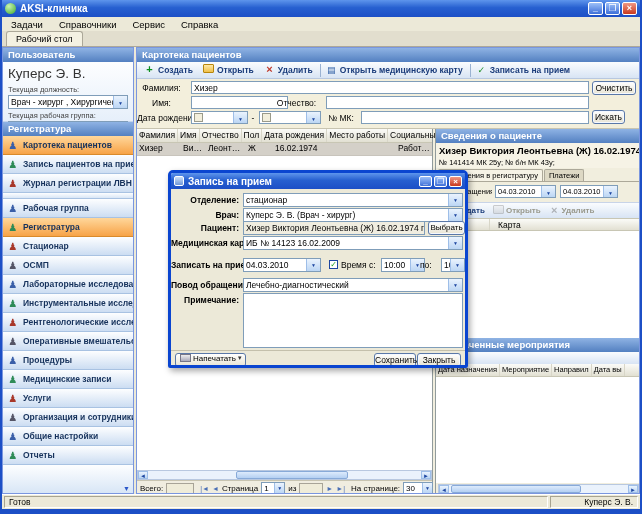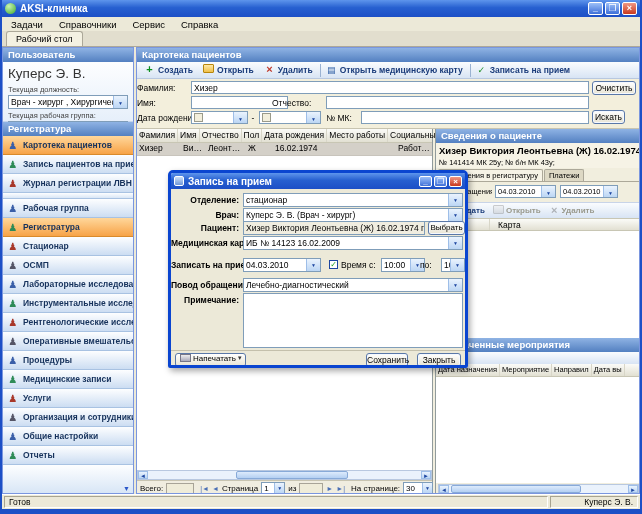--- a/index.html
+++ b/index.html
@@ -24,21 +24,21 @@
   .phdr{height:14px;background:linear-gradient(180deg,#8FB3E4 0%,#5380C1 100%);color:#fff;font-weight:bold;
         font-size:9.5px;line-height:14px;padding:0 5px;white-space:nowrap;overflow:hidden;flex:none}
   .combo{height:14px;background:#fff;border:1px solid #7F9DB9;display:flex;align-items:center;overflow:hidden}
   .cval{flex:1;font-size:8.5px;padding:0 2px;white-space:nowrap;overflow:hidden}
   .dd{width:14px;height:100%;background:linear-gradient(#EAF3FE,#BCD6F4);border-left:1px solid #9EBEE8;text-align:center;flex:none}
   .dd::after{content:"▼";font-size:5px;color:#1C45A0;line-height:12px;display:inline-block}
   .tin{position:absolute;height:13px;border:1px solid #7F9DB9;background:#fff;font:8.5px "Liberation Sans","DejaVu Sans",sans-serif;padding:0 2px}
   .xpbtn{position:absolute;height:14px;border:1px solid #5A78A8;border-radius:3px;
          background:linear-gradient(#FFFFFF,#E8E4D4);font-size:8.5px;text-align:center;line-height:12px;
          font-family:inherit;box-shadow:inset 0 0 0 1px #F4F8FF}
-  .lab{position:absolute;font-size:8.5px;color:#000;text-align:left;white-space:nowrap}
+  .lab{position:absolute;font-size:8.5px;color:#000;text-align:center;white-space:nowrap}
   .ico{display:inline-block;width:11px;text-align:center;font-size:9px;line-height:11px;flex:none}
   [data-icon="create-icon"]::before{content:"+";color:#0B8F1F;font-weight:bold;font-size:11px}
   [data-icon="open-icon"]::before{content:"";display:inline-block;width:9px;height:7px;
       background:linear-gradient(#FFE9A8,#EFC04A);border:1px solid #B8860B;border-radius:1px}
   [data-icon="delete-icon"]::before{content:"×";color:#C0392B;font-weight:bold;font-size:11px}
   [data-icon="medcard-icon"]::before{content:"▤";color:#2E5FA3}
   [data-icon="appointment-icon"]::before{content:"✓";color:#1F8F2A;font-weight:bold}
   [data-icon="print-icon"]::before{content:"";display:inline-block;width:9px;height:6px;
       background:linear-gradient(#EEE,#AAB);border:1px solid #778}
   
@@ -513,21 +513,21 @@
 
       <span class="dl" style="top:106px">Примечание:</span>
       <textarea class="dtext" style="top: 104px;" value=""></textarea>
 
       <div class="dlg-bottom">
         <button class="printbtn">
           <span class="ico" data-icon="print-icon"></span>
           <span>Напечатать</span>
         </button>
         <span class="spacer"></span>
-        <span class="xpbtn" style="position:static;width:42px;margin-right:9px">Сохранить</span>
+        <span class="xpbtn" style="position:static;width:42px;margin-right:1px">Сохранить</span>
         <span class="xpbtn" style="position:static;width:44px">Закрыть</span>
       </div>
     </div>
   </div>
 
   <div class="statusbar">
     <span class="spanel sleft">Готов</span>
     <span class="spanel sright">Куперс Э. В.</span>
   </div>
 

